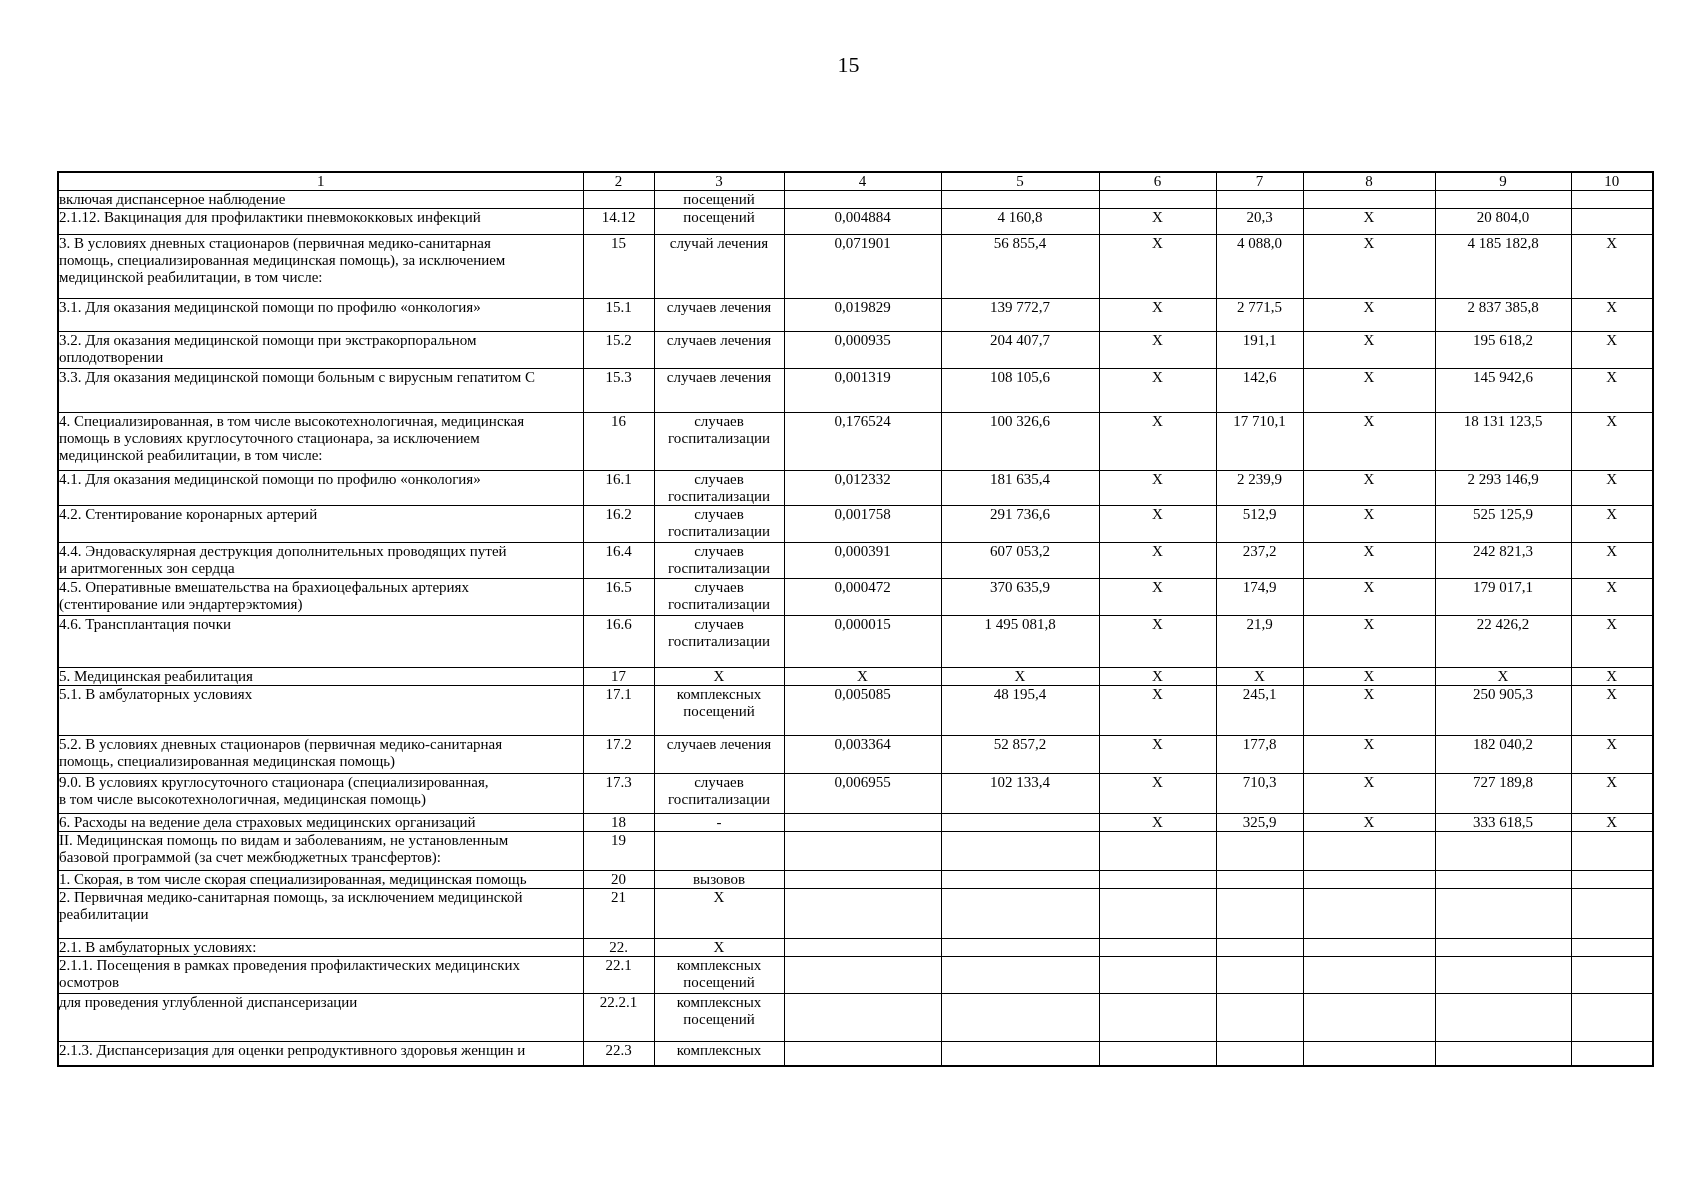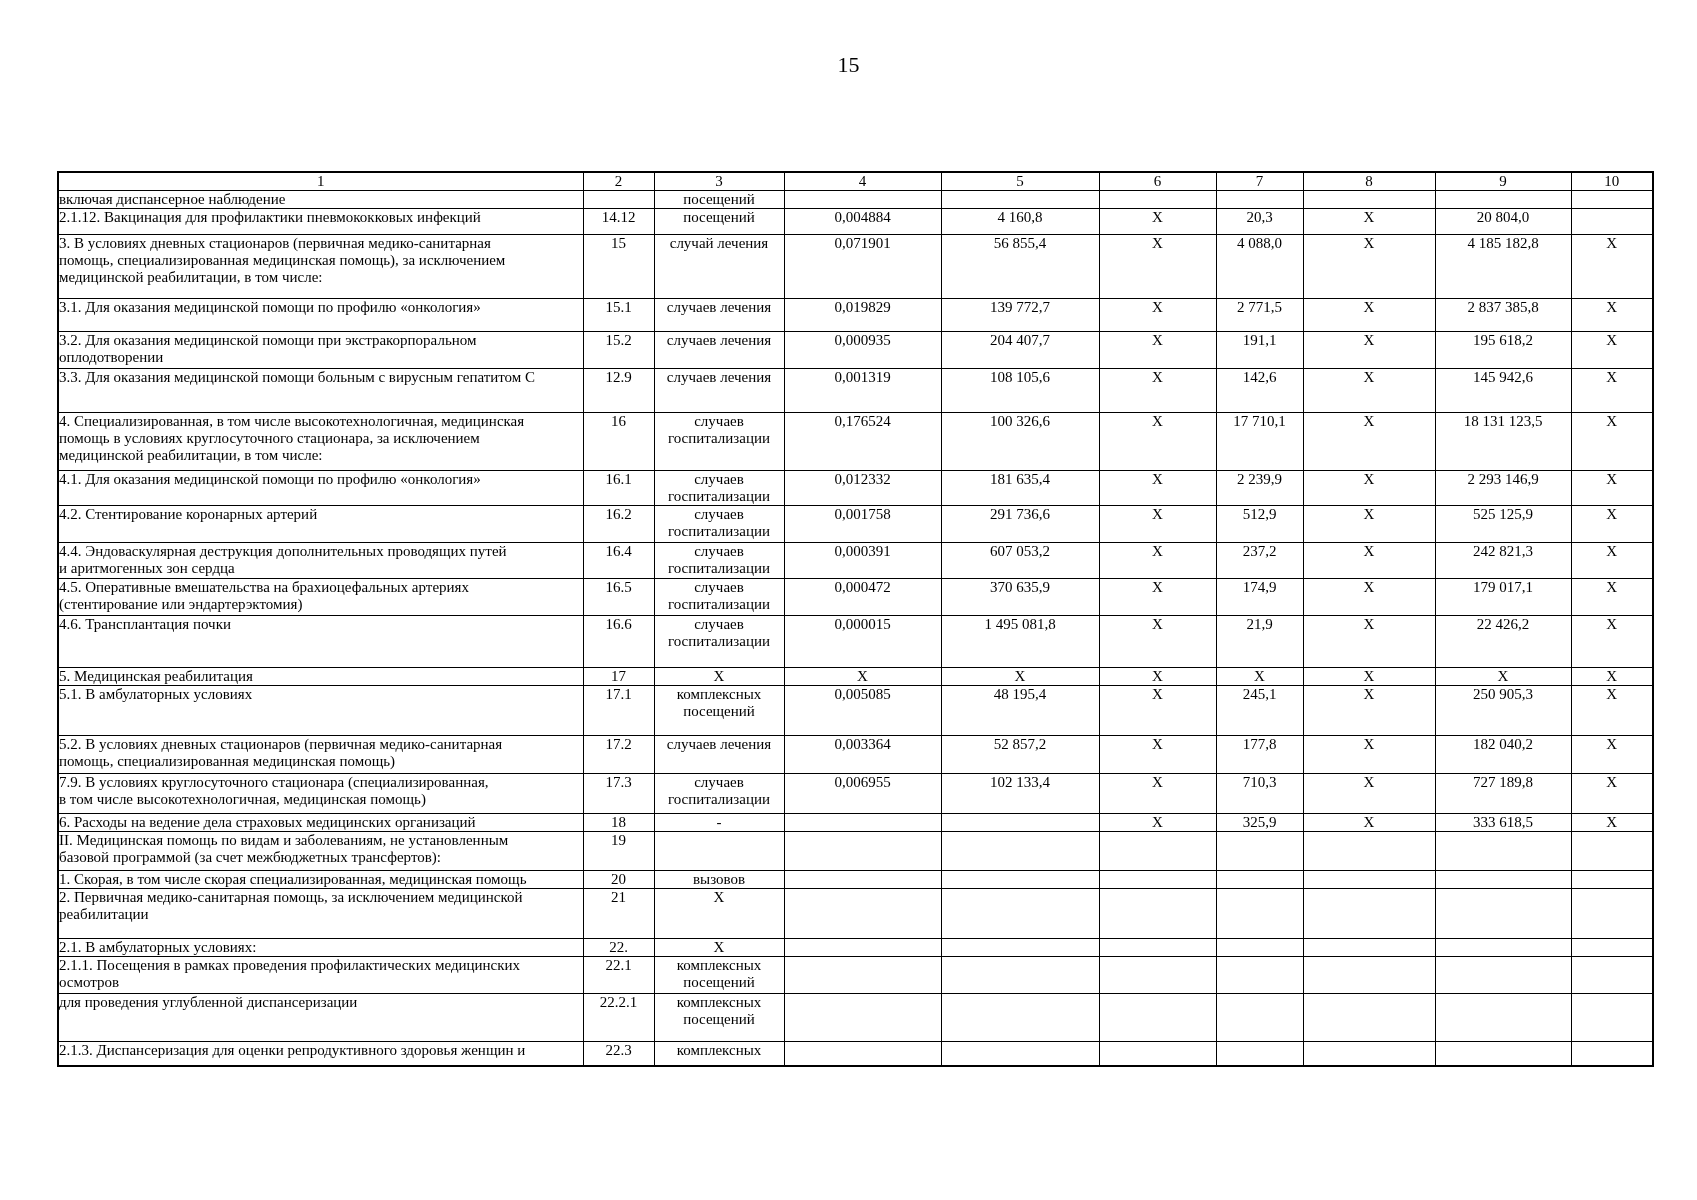--- a/index.html
+++ b/index.html
@@ -152,21 +152,21 @@
         <td class="cell-center">0,000935</td>
         <td class="cell-center">204 407,7</td>
         <td class="cell-center">X</td>
         <td class="cell-center">191,1</td>
         <td class="cell-center">X</td>
         <td class="cell-center">195 618,2</td>
         <td class="cell-center">X</td>
       </tr>
       <tr style="height: 44px;">
         <td class="cell-left">3.3. Для оказания медицинской помощи больным с вирусным гепатитом С</td>
-        <td class="cell-center">12.9</td>
+        <td class="cell-center">15.3</td>
         <td class="cell-center">случаев лечения</td>
         <td class="cell-center">0,001319</td>
         <td class="cell-center">108 105,6</td>
         <td class="cell-center">X</td>
         <td class="cell-center">142,6</td>
         <td class="cell-center">X</td>
         <td class="cell-center">145 942,6</td>
         <td class="cell-center">X</td>
       </tr>
       <tr style="height: 58px;">
@@ -283,21 +283,21 @@
         <td class="cell-center">случаев лечения</td>
         <td class="cell-center">0,003364</td>
         <td class="cell-center">52 857,2</td>
         <td class="cell-center">X</td>
         <td class="cell-center">177,8</td>
         <td class="cell-center">X</td>
         <td class="cell-center">182 040,2</td>
         <td class="cell-center">X</td>
       </tr>
       <tr style="height: 40px;">
-        <td class="cell-left">7.9. В условиях круглосуточного стационара (специализированная,
+        <td class="cell-left">9.0. В условиях круглосуточного стационара (специализированная,
 в том числе высокотехнологичная, медицинская помощь)</td>
         <td class="cell-center">17.3</td>
         <td class="cell-center">случаев
 госпитализации</td>
         <td class="cell-center">0,006955</td>
         <td class="cell-center">102 133,4</td>
         <td class="cell-center">X</td>
         <td class="cell-center">710,3</td>
         <td class="cell-center">X</td>
         <td class="cell-center">727 189,8</td>

